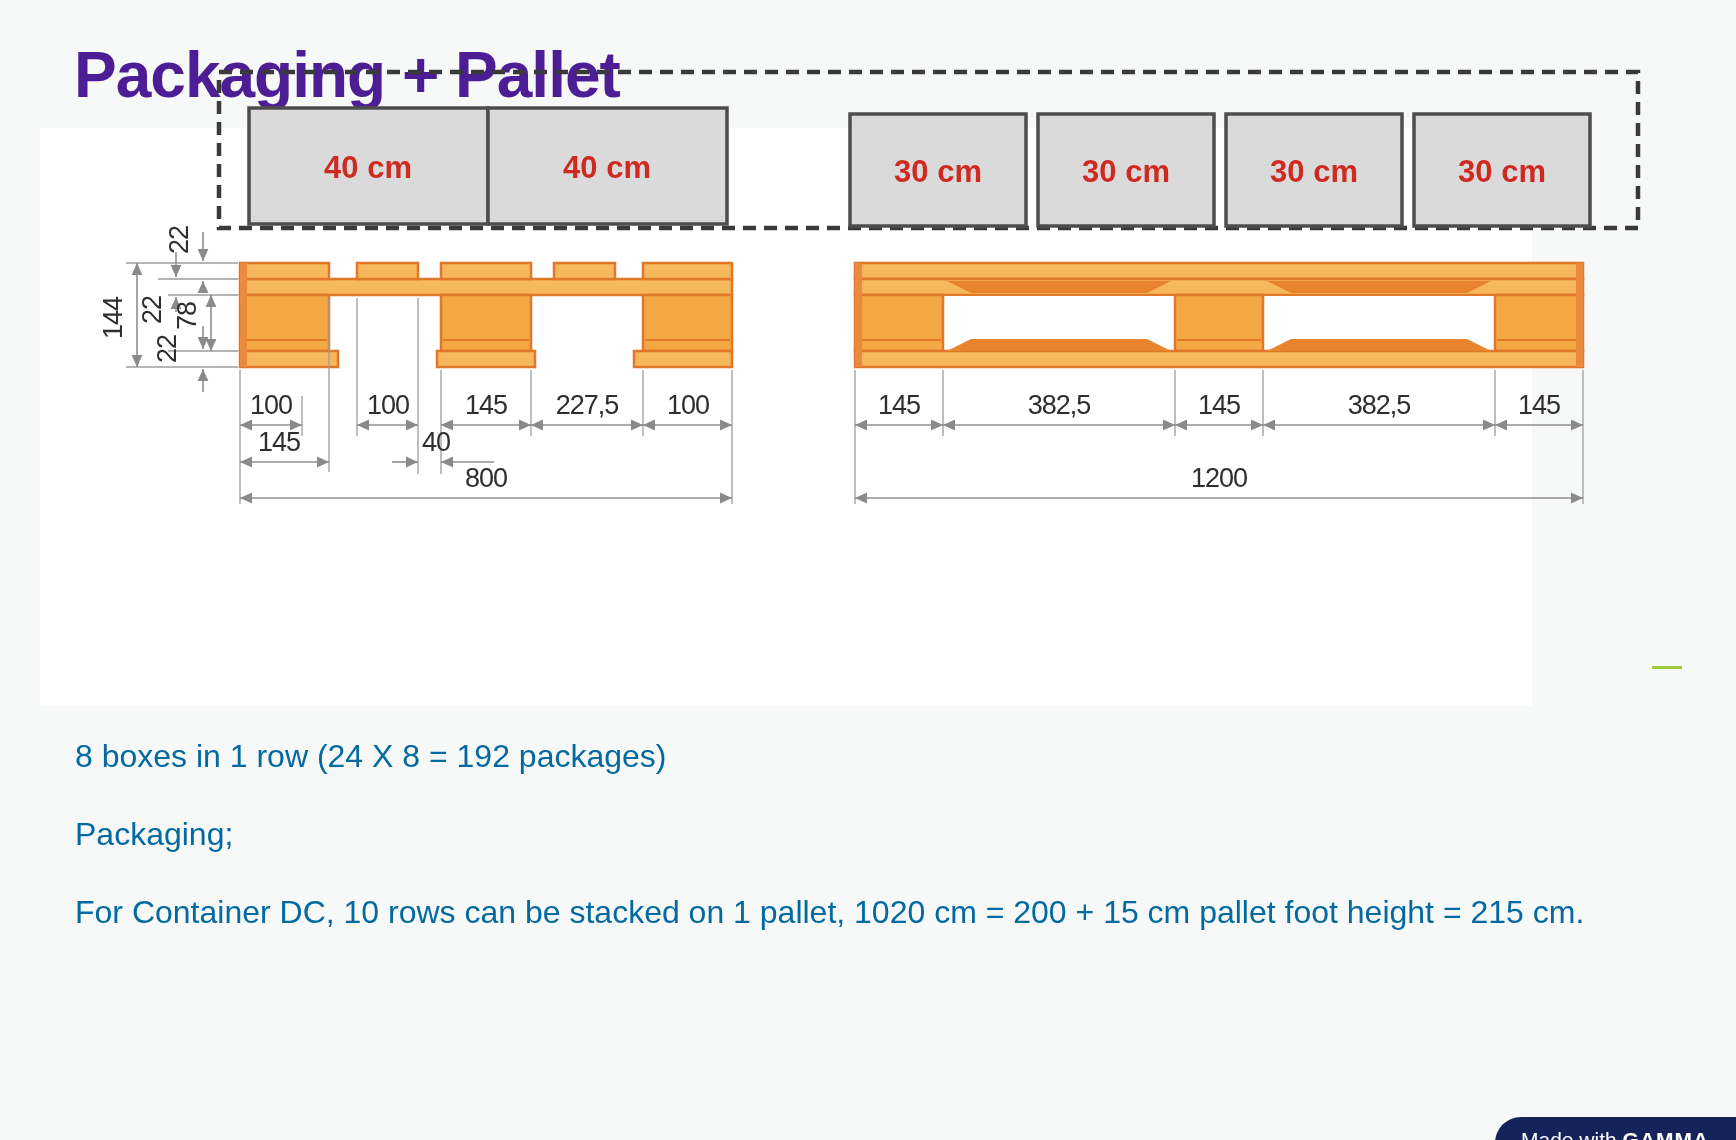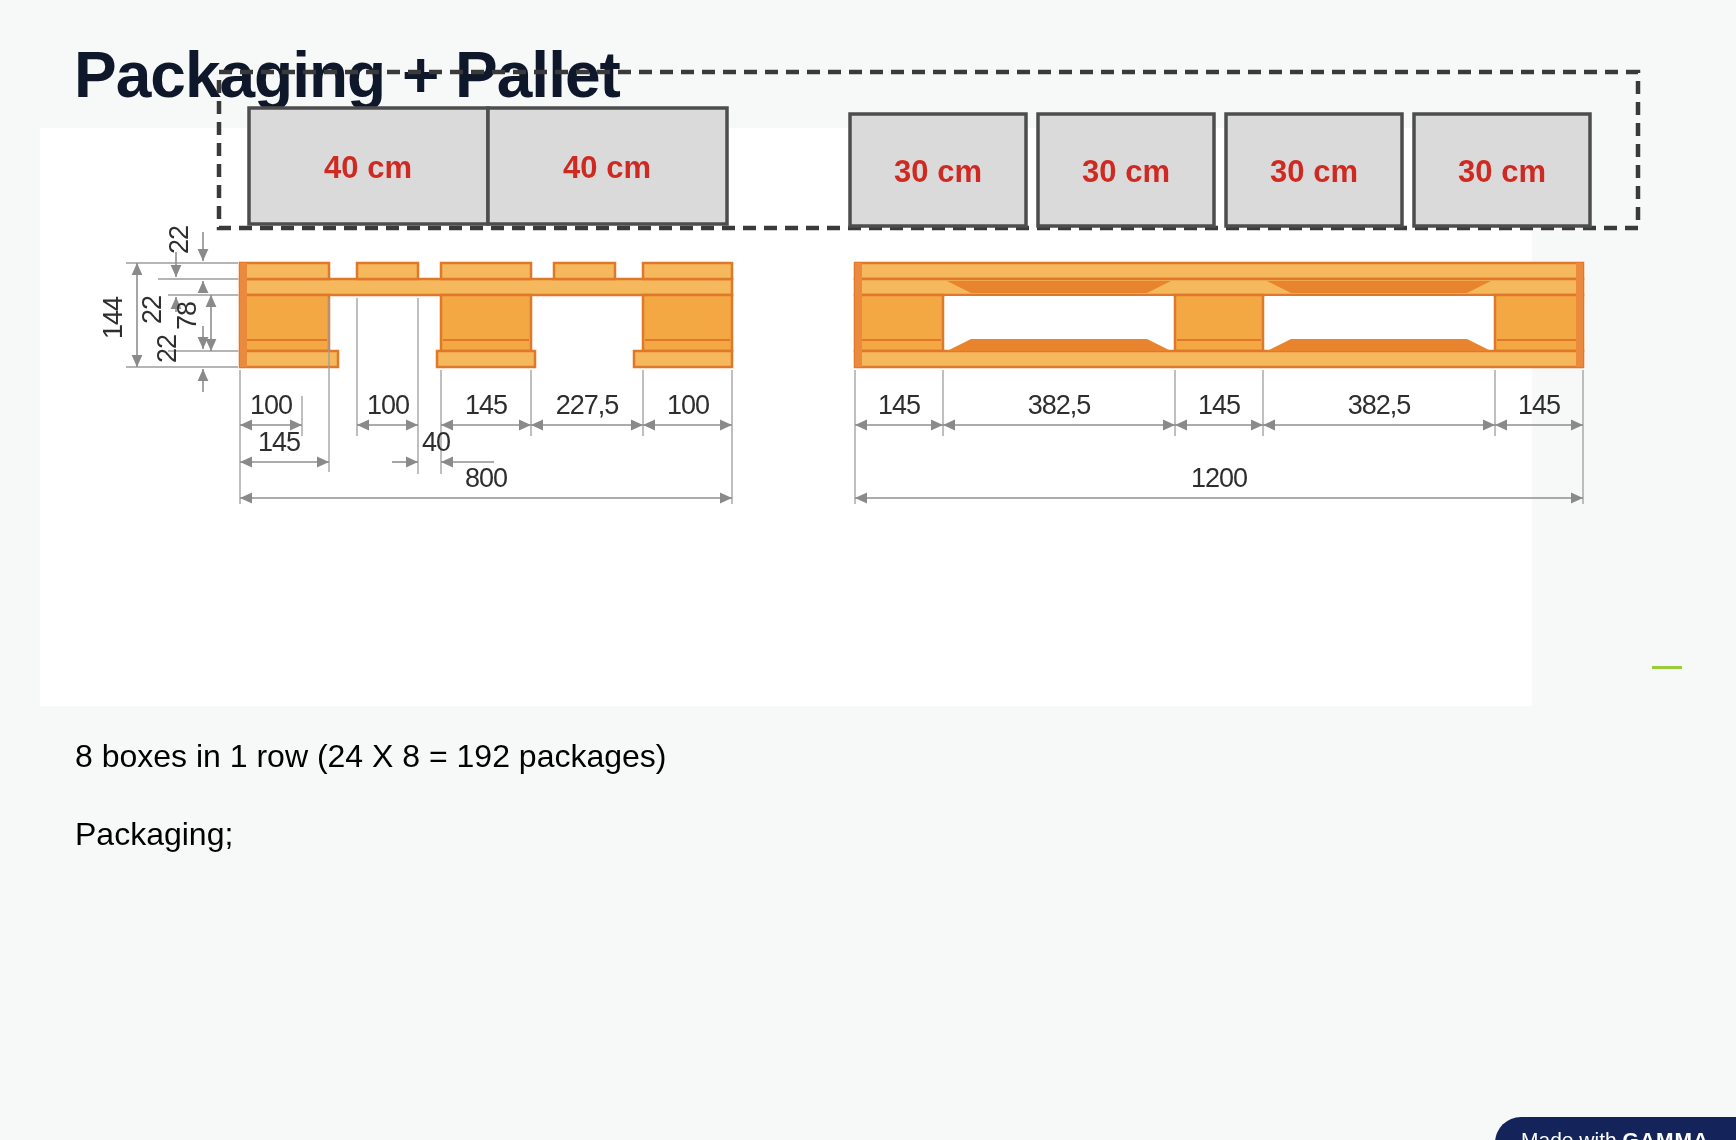--- a/index.html
+++ b/index.html
@@ -3,37 +3,37 @@
 <meta charset="utf-8">
 <style>
   html,body{margin:0;padding:0;}
   body{
     width:1736px;height:1140px;position:relative;overflow:hidden;
     background:#f7f8f8;font-family:"Liberation Sans",sans-serif;
   }
   .white-panel{position:absolute;left:40px;top:128px;width:1492px;height:578px;background:#ffffff;}
   .page-title{
     position:absolute;left:74px;top:38px;margin:0;
-    font-size:64px;font-weight:700;letter-spacing:-1px;color:#0f172a;
+    font-size:64px;font-weight:700;letter-spacing:-1px;color:#4c1d95;
   }
   .diagram-svg{position:absolute;left:0;top:0;}
   .dim-line{stroke:#8f8f8f;stroke-width:1.6;fill:none;}
   .ext-line{stroke:#9d9d9d;stroke-width:1.3;fill:none;}
   .dim-text{fill:#2e2e2e;font-size:27px;letter-spacing:-1px;font-family:"Liberation Sans",sans-serif;}
   .red-label{fill:#cf2a22;font-size:31px;font-weight:600;font-family:"Liberation Sans",sans-serif;}
   .pallet-piece{fill:#f6b85c;stroke:#e0782a;stroke-width:2.5;}
   .pallet-block{fill:#f3a843;stroke:#e0782a;stroke-width:2.5;}
   .pallet-window{fill:#ffffff;stroke:none;}
   .pallet-chamfer{fill:#e8842e;stroke:none;}
   .pallet-edge{fill:#eb8a3c;stroke:none;}
   .lip-line{stroke:#e0782a;stroke-width:2;fill:none;}
   .gray-box{fill:#dadada;stroke:#4d4d4d;stroke-width:3.5;}
   .dashed-outline{fill:none;stroke:#3a3a3a;stroke-width:4.5;stroke-dasharray:13 8;}
   .notes{position:absolute;left:75px;top:740px;width:1660px;}
-  .notes p{margin:0 0 46px 0;font-size:32px;line-height:1;color:#000000;}
+  .notes p{margin:0 0 46px 0;font-size:32px;line-height:1;color:#0369a1;}
   .badge{
     position:absolute;left:1495px;top:1117px;width:290px;height:52px;
     background:#15235b;border-radius:26px;color:#ffffff;
     font-size:21px;padding:11px 0 0 26px;box-sizing:border-box;white-space:nowrap;
   }
   .badge .brand{font-weight:700;letter-spacing:1px;}
   .green-dash{position:absolute;left:1652px;top:666px;width:30px;height:3px;background:#9ccc3c;}
 </style>
 </head>
 <body>
@@ -183,20 +183,21 @@
     <text class="dim-text" x="1539" y="574" text-anchor="middle">145</text>
 
     <line class="dim-line" x1="855" y1="658" x2="1583" y2="658" marker-start="url(#arr)" marker-end="url(#arr)"></line>
     <text class="dim-text" x="1219" y="647" text-anchor="middle">1200</text>
   </g>
 </svg>
 
 <div class="notes">
   <p>8 boxes in 1 row (24 X 8 = 192 packages)</p>
   <p>Packaging;</p>
+  <p>For Container DC, 10 rows can be stacked on 1 pallet, 1020 cm = 200 + 15 cm pallet foot height = 215 cm.</p>
 </div>
 
 <div class="green-dash"></div>
 
 <div class="badge">
   <span>Made with</span>
   <span> </span>
   <span class="brand">GAMMA</span>
 </div>
 

